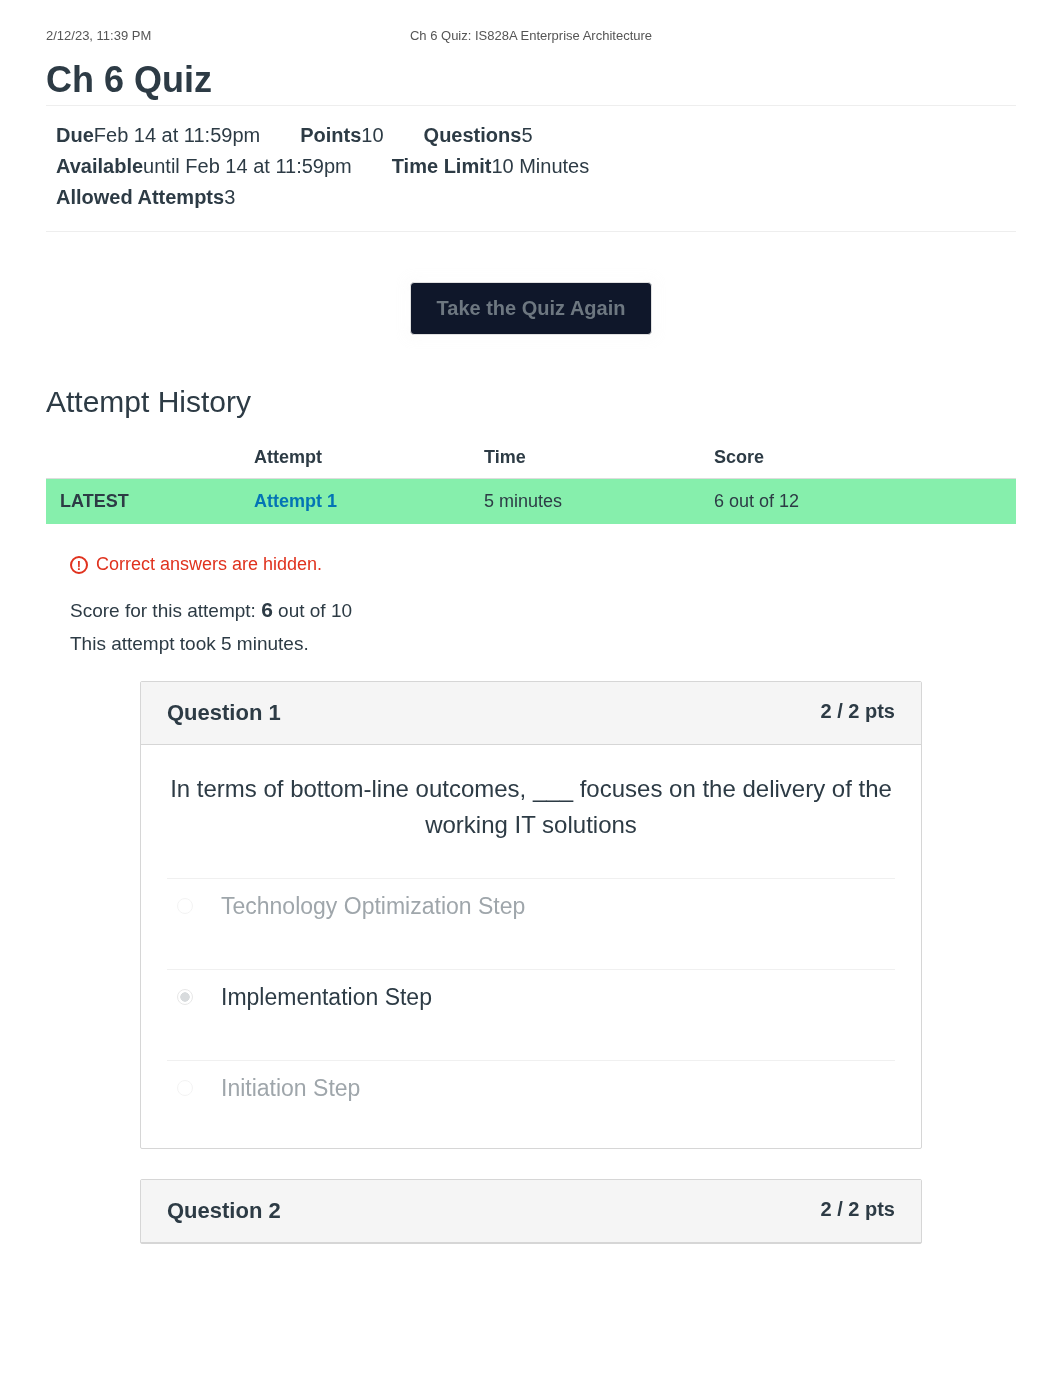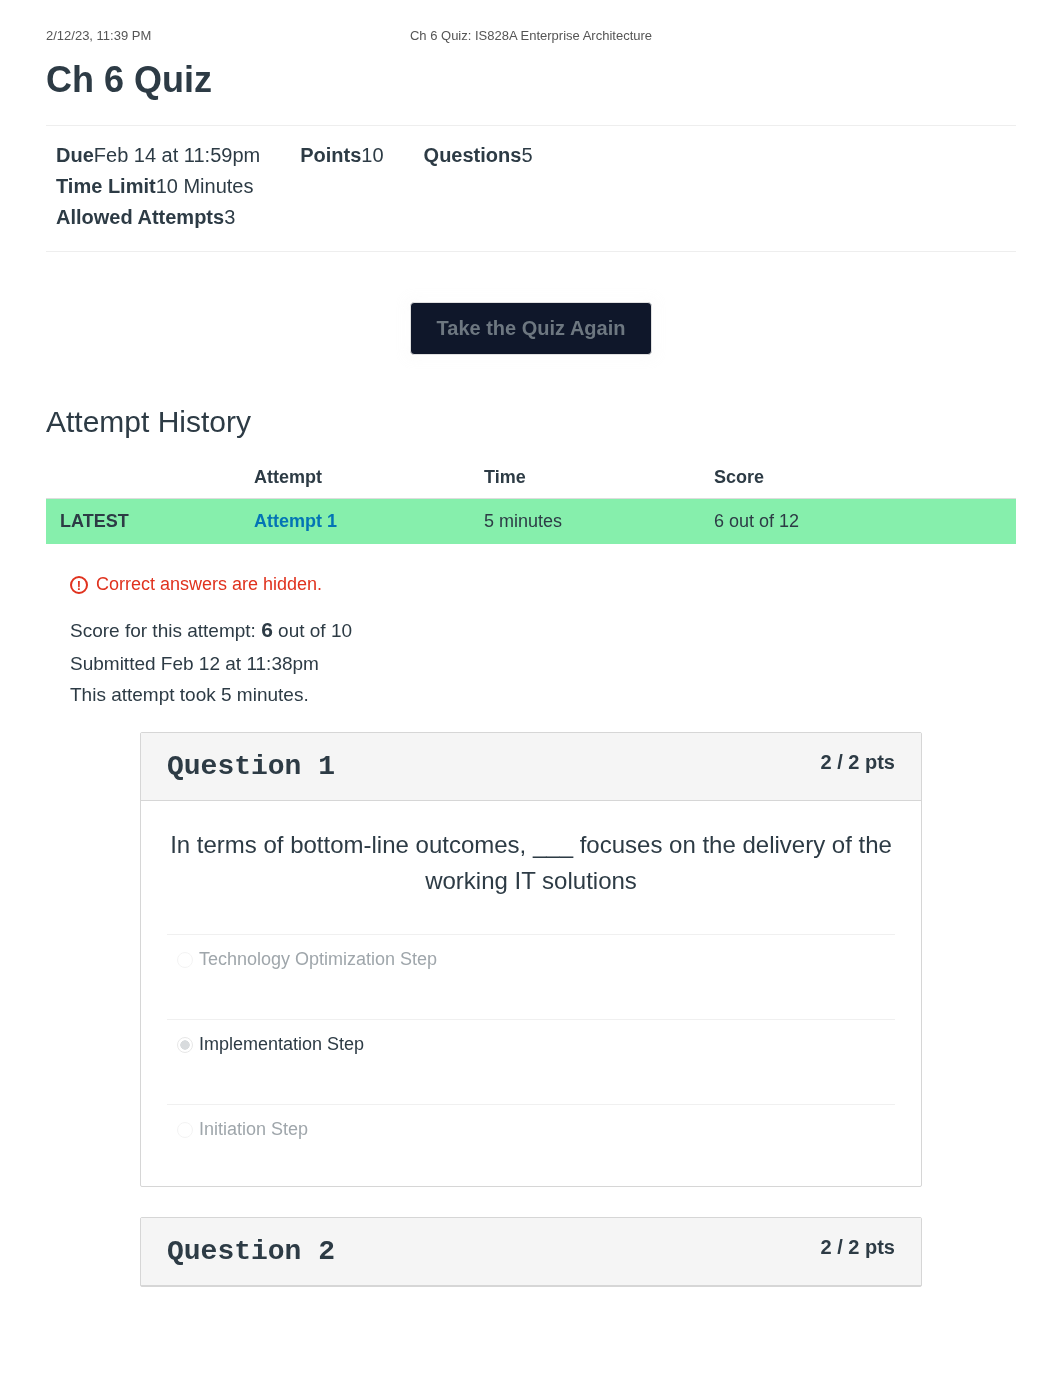--- a/index.html
+++ b/index.html
@@ -26,21 +26,21 @@
     }
     .page-header-center {
       position: absolute;
       left: 50%;
       transform: translateX(-50%);
       top: 28px;
     }
     .quiz-title {
       font-size: 36px;
       font-weight: bold;
-      margin: 8px 46px 24px 46px;
+      margin: 8px 46px 4px 46px;
       color: #2d3b45;
     }
     .meta-block {
       margin: 0 46px;
       padding: 14px 10px 18px 10px;
       border-top: 1px solid #eee;
       border-bottom: 1px solid #eee;
       font-size: 20px;
       line-height: 1.55;
       color: #2d3b45;
@@ -148,43 +148,42 @@
       background: #fff;
     }
     .question-header {
       display: flex;
       justify-content: space-between;
       padding: 18px 26px;
       border-bottom: 1px solid #d6d6d6;
       background: #f5f5f5;
     }
     .question-label {
-      font-size: 28px;
-      font-weight: bold;
-      font-family: Liberation Mono, monospace;
+      font-size: 22px;
+      font-weight: bold;
     }
     .question-pts {
       font-size: 20px;
       font-weight: bold;
     }
     .question-body {
       padding: 26px 26px 32px 26px;
     }
     .question-prompt {
       font-size: 24px;
       line-height: 1.5;
       margin-bottom: 28px;
       text-align: center;
     }
     .answer {
       display: flex;
       align-items: center;
-      gap: 6px;
+      gap: 28px;
       padding: 14px 10px;
-      font-size: 18px;
+      font-size: 23px;
       border-top: 1px solid #f0f0f0;
       margin-top: 35px;
     }
     .answer:first-of-type {
       border-top: none;
     }
     .answer.dim {
       color: #9fa6ab;
     }
     .radio {
@@ -220,20 +219,24 @@
     <span class="meta-item">
       <span class="meta-label">Points</span>
       <span>10</span>
     </span>
     <span class="meta-item">
       <span class="meta-label">Questions</span>
       <span>5</span>
     </span>
   </div>
   <div class="meta-row">
+    <span class="meta-item">
+      <span class="meta-label">Available</span>
+      <span>until Feb 14 at 11:59pm</span>
+    </span>
     <span class="meta-item">
       <span class="meta-label">Time Limit</span>
       <span>10 Minutes</span>
     </span>
   </div>
   <div class="meta-row">
     <span class="meta-item">
       <span class="meta-label">Allowed Attempts</span>
       <span>3</span>
     </span>
@@ -267,21 +270,20 @@
 
 <div class="correct-hidden">
   <span class="alert-icon">!</span>
   <span>Correct answers are hidden.</span>
 </div>
 
 <div class="score-text">
   <div>
     <span>Score for this attempt: </span><span class="big">6</span><span> out of 10</span>
   </div>
-  <div>Submitted Feb 12 at 11:38pm</div>
   <div>This attempt took 5 minutes.</div>
 </div>
 
 <div class="question-card">
   <div class="question-header">
     <span class="question-label">Question 1</span>
     <span class="question-pts">2 / 2 pts</span>
   </div>
   <div class="question-body">
     <div class="question-prompt">In terms of bottom-line outcomes, ___ focuses on the delivery of the working IT solutions</div>

